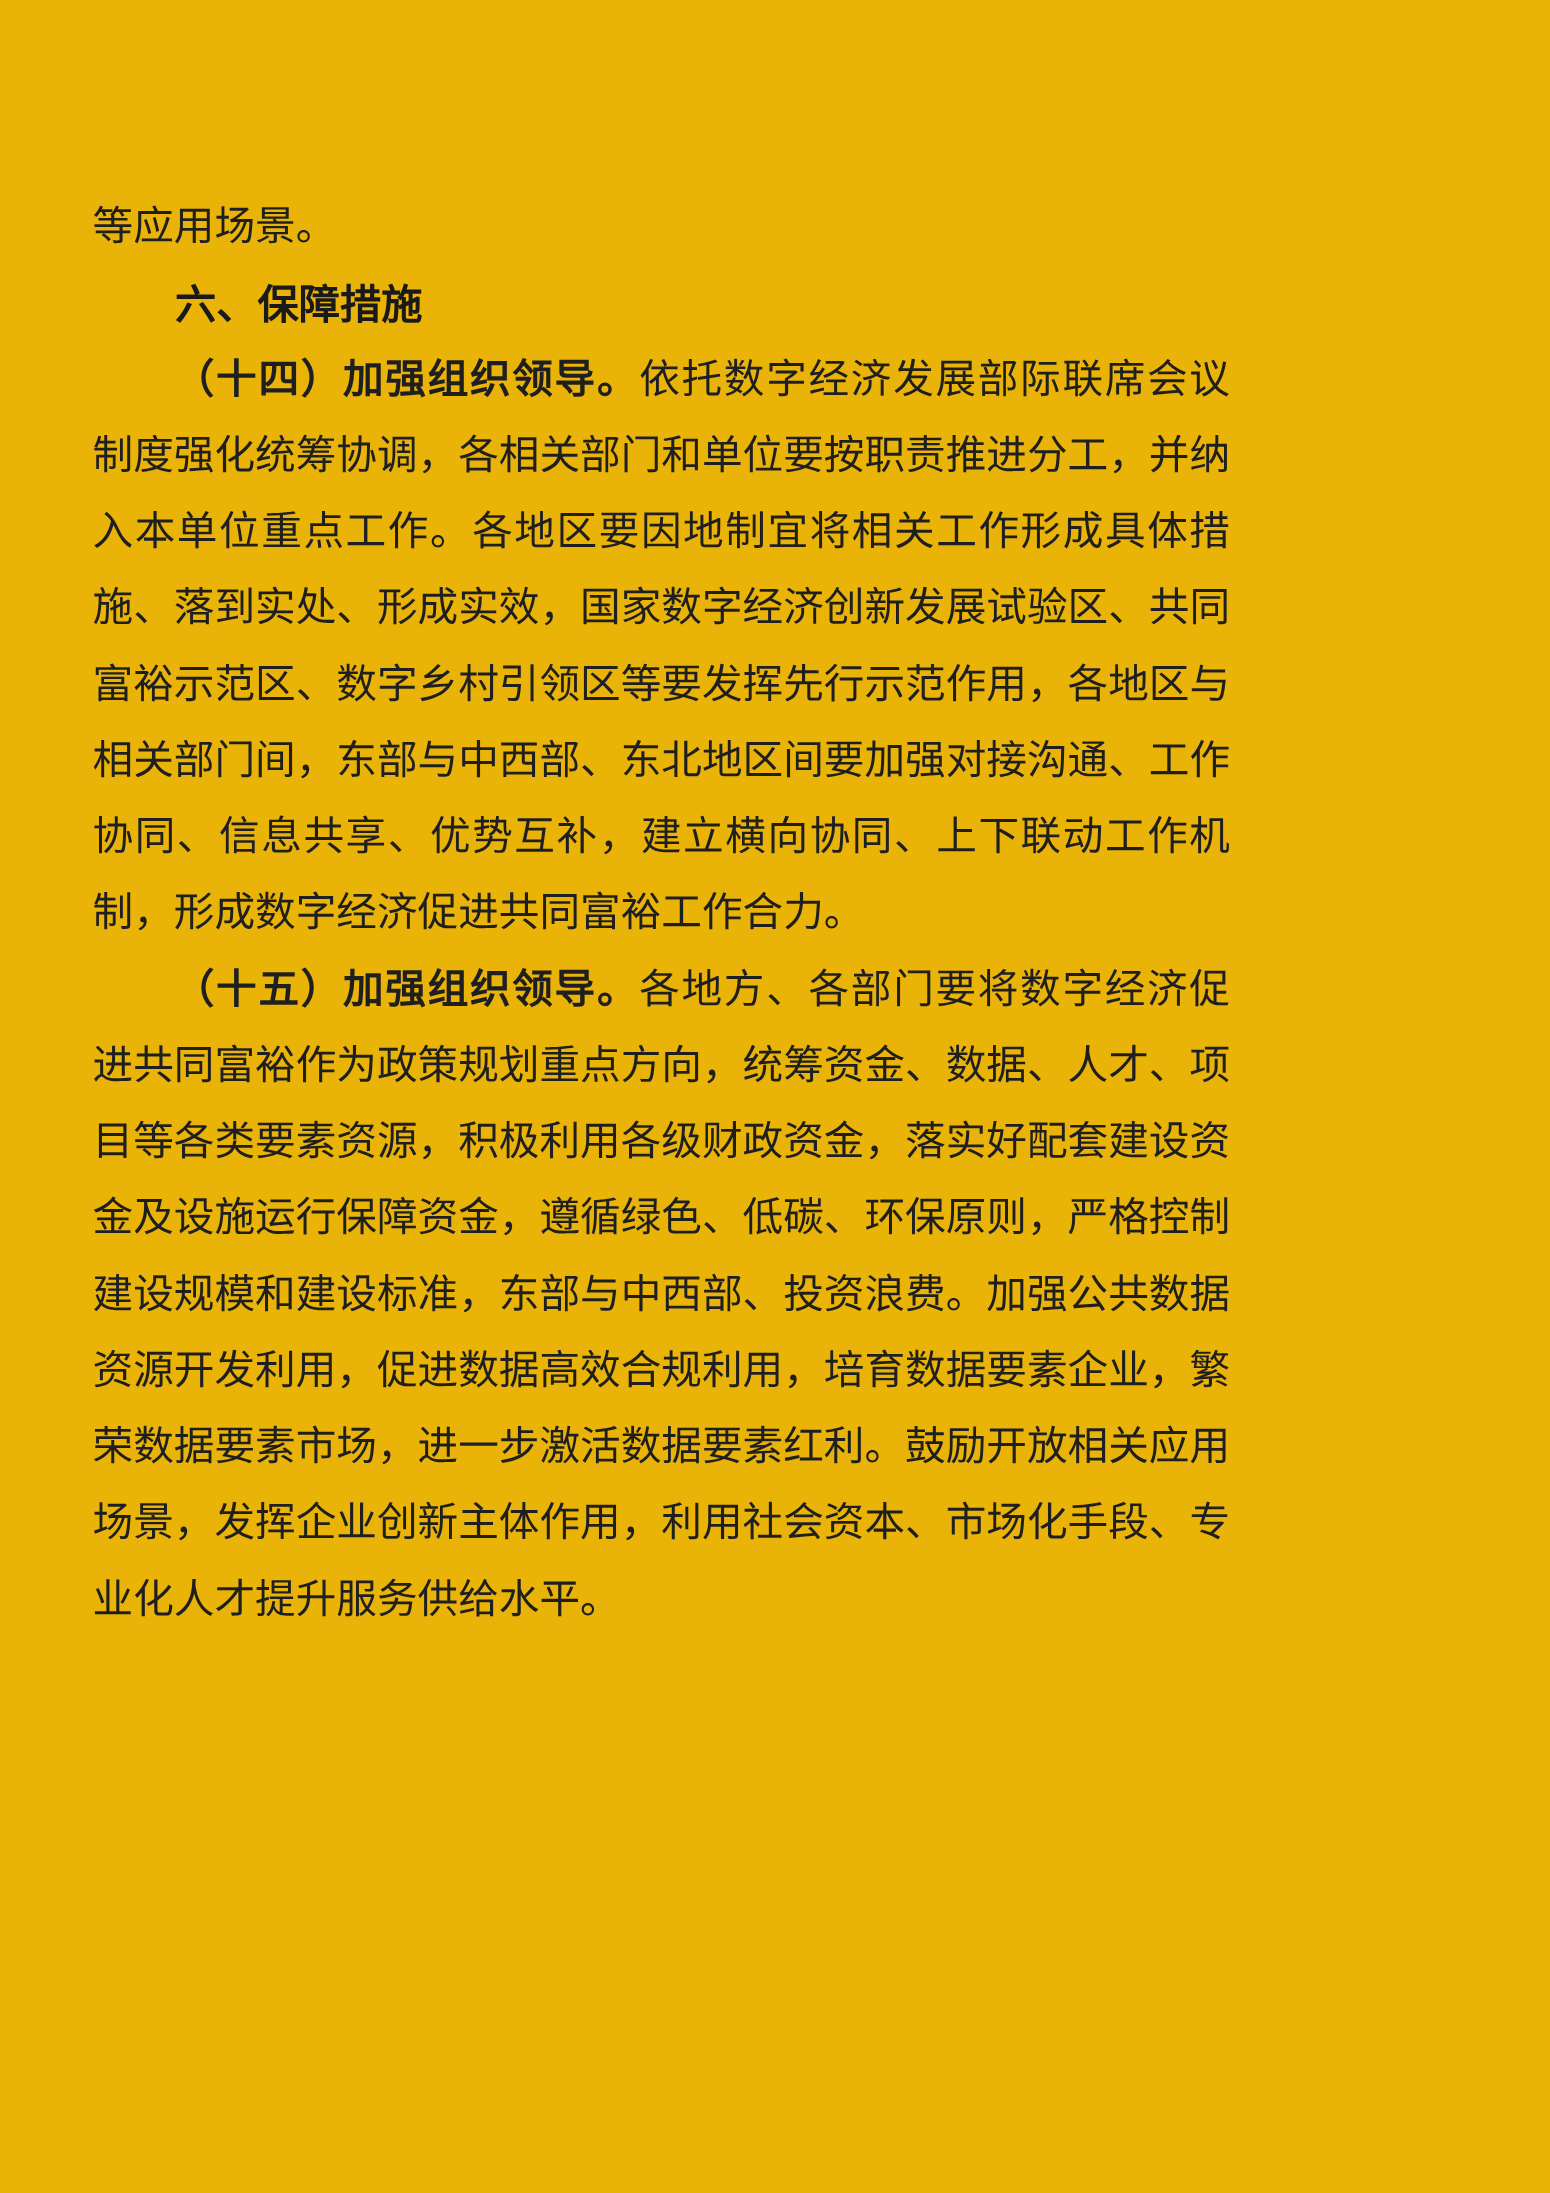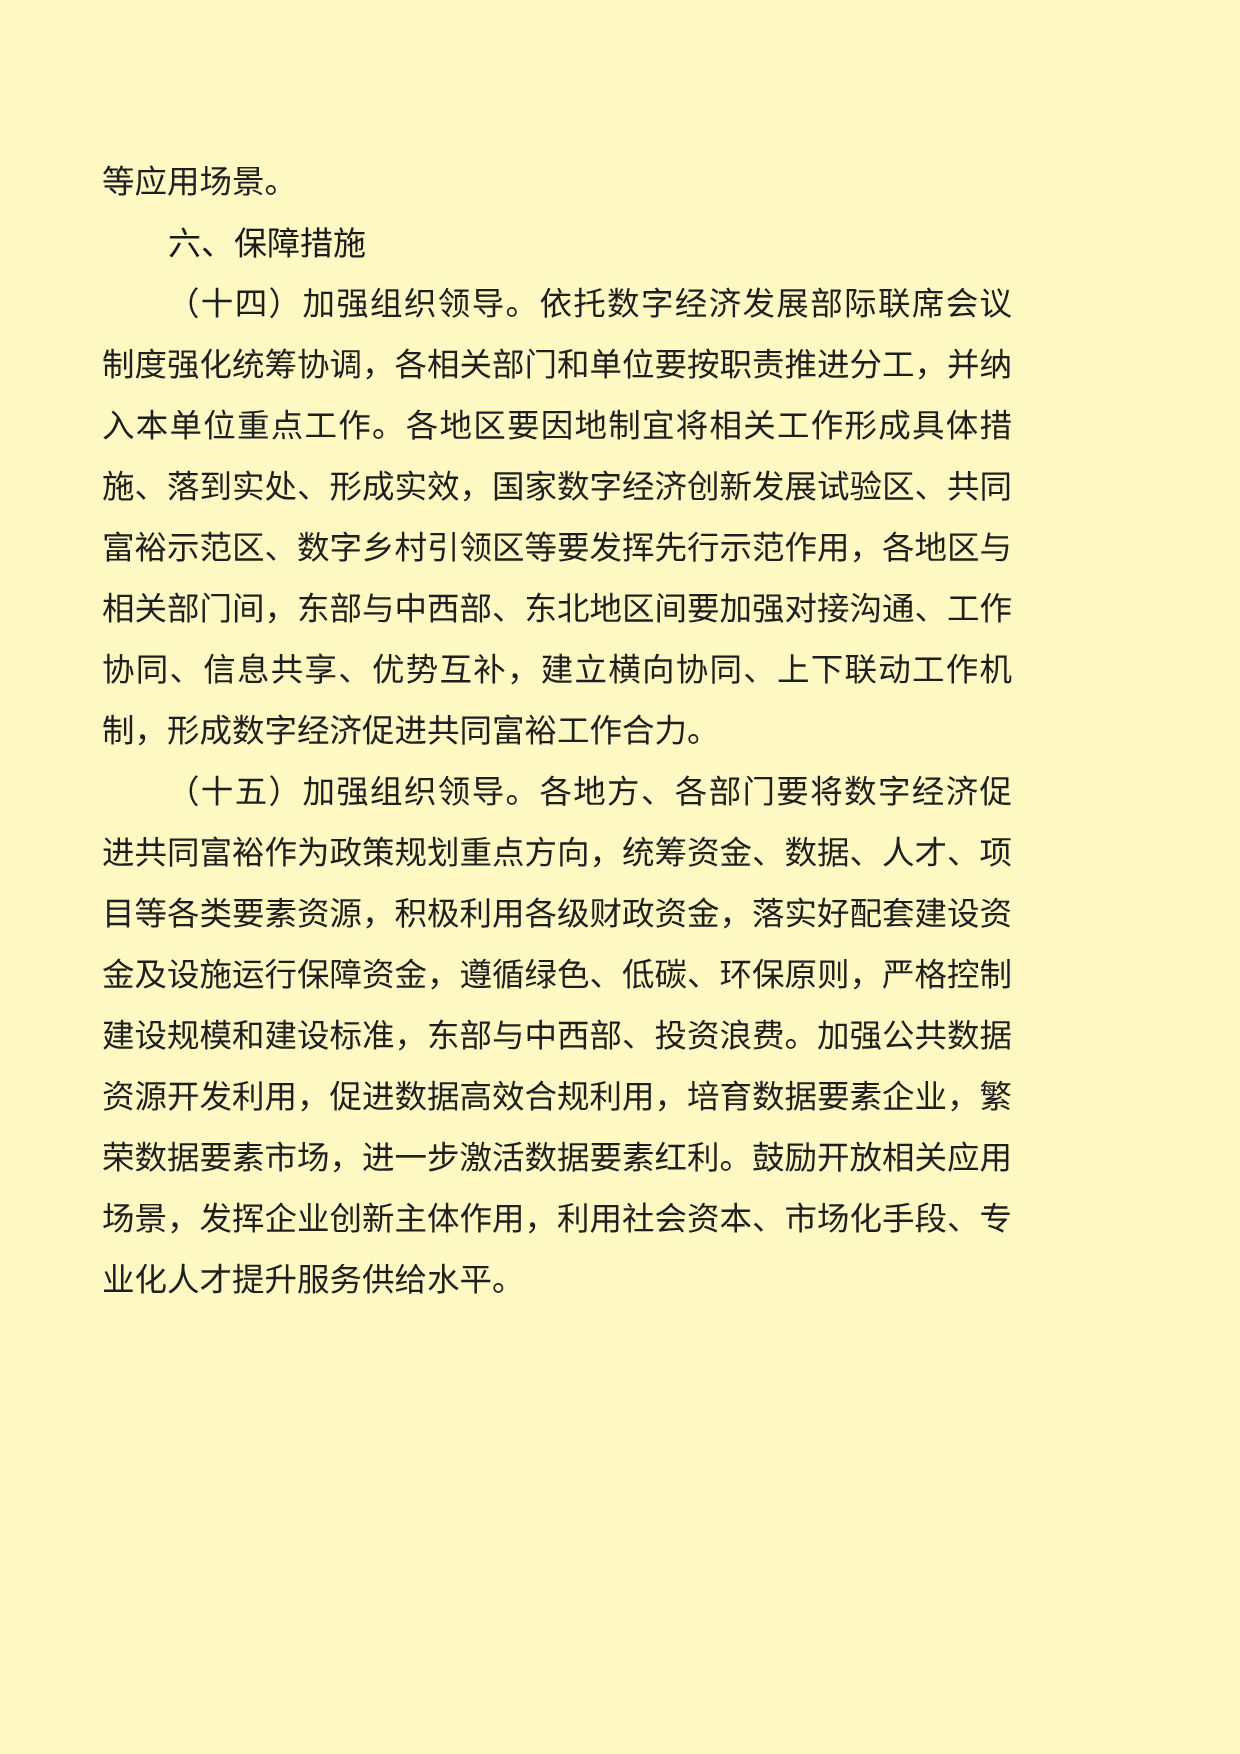--- a/index.html
+++ b/index.html
@@ -4,24 +4,24 @@
 <style>
   html, body {
     margin: 0;
     padding: 0;
     background: #ffffff;
   }
   .page {
     position: relative;
     width: 1240px;
     height: 1754px;
-    background: #fef9c3;
+    background: #eab308;
     overflow: hidden;
     box-sizing: border-box;
-    padding: 152px 160px 0 102px;
+    padding: 152px 160px 0 74px;
   }
   .textblock {
     width: 910px;
     color: #1f1f1f;
   }
   .body-text {
     margin: 0;
     font-family: "Liberation Serif", "DejaVu Serif", serif;
     font-size: 32.5px;
     line-height: 61px;
@@ -35,27 +35,27 @@
     text-align: left;
   }
   .para {
     text-indent: 2em;
   }
   .heading {
     margin: 0;
     font-family: "Liberation Sans", "DejaVu Sans", sans-serif;
     font-size: 33px;
     line-height: 61px;
-    font-weight: 400;
+    font-weight: 700;
     text-indent: 2em;
     text-align: left;
     color: #1a1a1a;
   }
   .lead {
-    font-weight: 400;
+    font-weight: 700;
   }
 </style>
 </head>
 <body>
 
 <div class="page">
   <div class="textblock">
 
     <p class="body-text continuation">等应用场景。</p>
 

